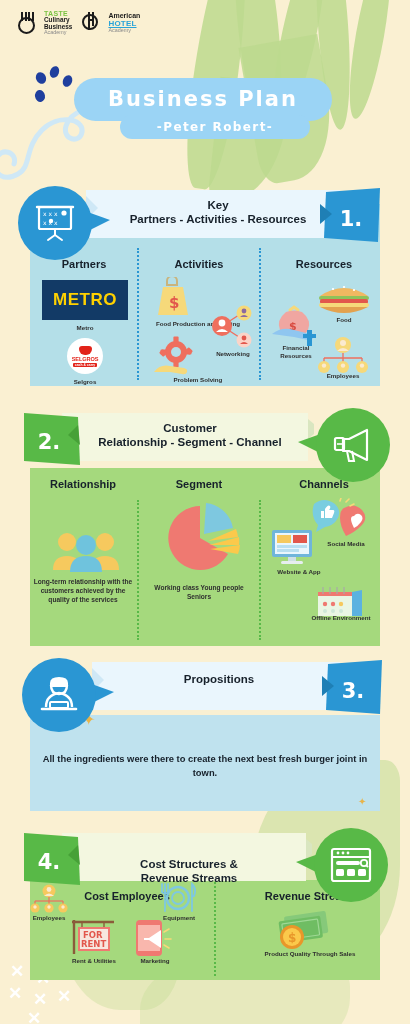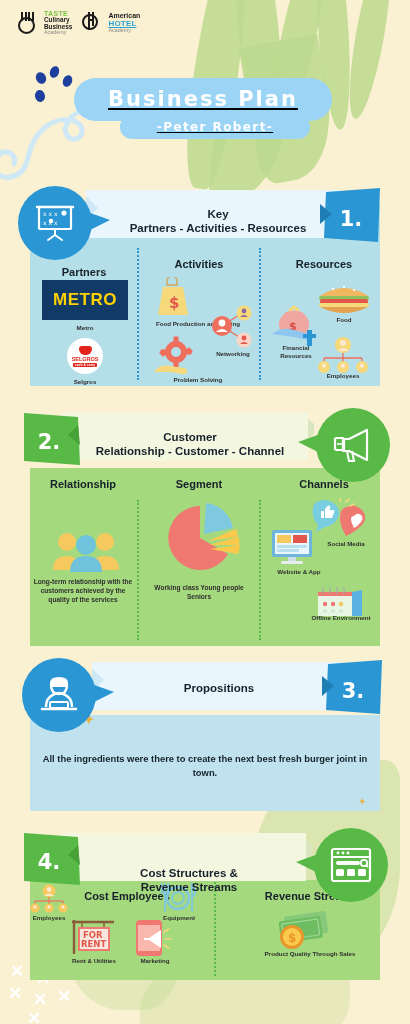--- a/index.html
+++ b/index.html
@@ -52,37 +52,37 @@
   .lt-3 { font-size:5.4px; color:#8a8a8a; }
   .ah-ring { width:16px; height:16px; border:2px solid #1b1b1b; border-radius:50%; position:absolute; top:2px; left:0;}
   .ah-h { position:absolute; left:6px; top:0px; width:2px; height:18px; background:#1b1b1b;}
   .ah-h2 { position:absolute; left:10px; top:0px; width:2px; height:14px; background:#1b1b1b;}
   .ah-bar { position:absolute; left:6px; top:7px; width:6px; height:2px; background:#1b1b1b;}
   .lt-a1 { font-size:7px; font-weight:bold; color:#1b1b1b; }
   .lt-a2 { font-size:8px; font-weight:bold; color:#29a3d9; letter-spacing:.2px;text-decoration:underline;}
   .lt-a3 { font-size:5.4px; color:#8a8a8a; }
 
   
-  .title-wrap { position:absolute; left:0; top:78px; width:410px; z-index:5;text-decoration:underline; }
+  .title-wrap { position:absolute; left:0; top:78px; width:410px; z-index:5; }
   .title-pill {
     background:#9bd4f5; color:#ffffff; border-radius:26px;
     font-family:"DejaVu Sans", sans-serif; font-weight:bold;
     text-align:center; letter-spacing:2px;
   }
   .tp1 { width:258px; margin-left:74px; padding:9px 0 10px; font-size:21px; }
   .tp2 { width:190px; margin-left:120px; margin-top:-6px; padding:5px 0; font-size:12px; letter-spacing:1.4px; }
   .tp3 { width:272px; margin-left:70px; margin-top:-4px; padding:8px 0 9px; font-size:17px; letter-spacing:1.2px; }
 
   
   .section { position:absolute; left:0; width:410px; }
   .body-box { position:absolute; left:30px; width:350px; }
   .blue-body { background:#b4dfe8; }
   .green-body { background:#a5d97d; }
   .lightblue-body { background:#bfe2ee; }
-  .ribbon-title { text-align:center; font-weight:bold; color:#17212b; line-height:1.22; font-size:11.5px;margin-top:9px; }
+  .ribbon-title { text-align:center; font-weight:bold; color:#17212b; line-height:1.22; font-size:11.5px; }
 
   
   .bubble { position:absolute; border-radius:50%; z-index:4; display:flex; align-items:center; justify-content:center; }
   .bubble-blue { background:#2a96d3; }
   .bubble-green { background:#58b947; }
 
   
   .numtab { position:absolute; z-index:4; display:flex; align-items:center; justify-content:center;
             color:#fff; font-family:"DejaVu Sans",sans-serif; font-weight:bold; font-size:21px; }
 
@@ -214,21 +214,21 @@
         <circle cx="16" cy="17" r="2.2" fill="#fff"></circle>
         <line x1="20" y1="25" x2="20" y2="31" stroke="#fff" stroke-width="2"></line>
         <line x1="20" y1="31" x2="13" y2="36" stroke="#fff" stroke-width="2" stroke-linecap="round"></line>
         <line x1="20" y1="31" x2="27" y2="36" stroke="#fff" stroke-width="2" stroke-linecap="round"></line>
       </svg>
     </div>
 
     <div class="vdots" style="left:137px; top:248px; height:132px;"></div>
     <div class="vdots" style="left:259px; top:248px; height:132px;"></div>
 
-    <div class="colhead" style="left:34px; top:266px; width:100px;">Partners</div>
+    <div class="colhead" style="left:34px; top:258px; width:100px;">Partners</div>
     <div class="metro" style="left:42px; top:280px; width:86px; height:40px;">
       <span>METRO</span>
     </div>
     <div class="caption" style="left:44px; top:324px; width:82px;">Metro</div>
     <div class="selgros" style="left:67px; top:338px; width:36px; height:36px;">
       <div class="sg-top"></div>
       <div class="sg-name">SELGROS</div>
       <div class="sg-sub">cash &amp; carry</div>
     </div>
     <div class="caption" style="left:44px; top:378px; width:82px;">Selgros</div>
@@ -317,21 +317,21 @@
 
   <div class="section">
     <div class="body-box green-body" style="top:468px; height:178px;"></div>
 
     <svg style="position:absolute; left:62px; top:413px; z-index:3;" width="252" height="56">
       <polygon points="0,0 246,0 246,48 0,48" fill="#f3f7e0"></polygon>
       <polygon points="246,6 258,16 246,26" fill="#d9e6c0"></polygon>
     </svg>
     <div class="ribbon-title" style="position:absolute; left:78px; top:421px; width:224px; z-index:4;">
       <div>Customer</div>
-      <div>Relationship - Customer -  Channel</div>
+      <div>Relationship - Segment -  Channel</div>
     </div>
 
     <svg style="position:absolute; left:22px; top:411px; z-index:4;" width="62" height="62">
       <polygon points="2,2 56,6 58,54 2,50" fill="#58b947"></polygon>
       <polygon points="56,14 46,24 58,34" fill="#46a137"></polygon>
     </svg>
     <div class="numtab" style="left:22px; top:411px; width:54px; height:62px;">2.</div>
 
     <svg style="position:absolute; left:298px; top:432px; z-index:3;" width="30" height="26">
       <polygon points="28,0 0,10 28,24" fill="#58b947"></polygon>

